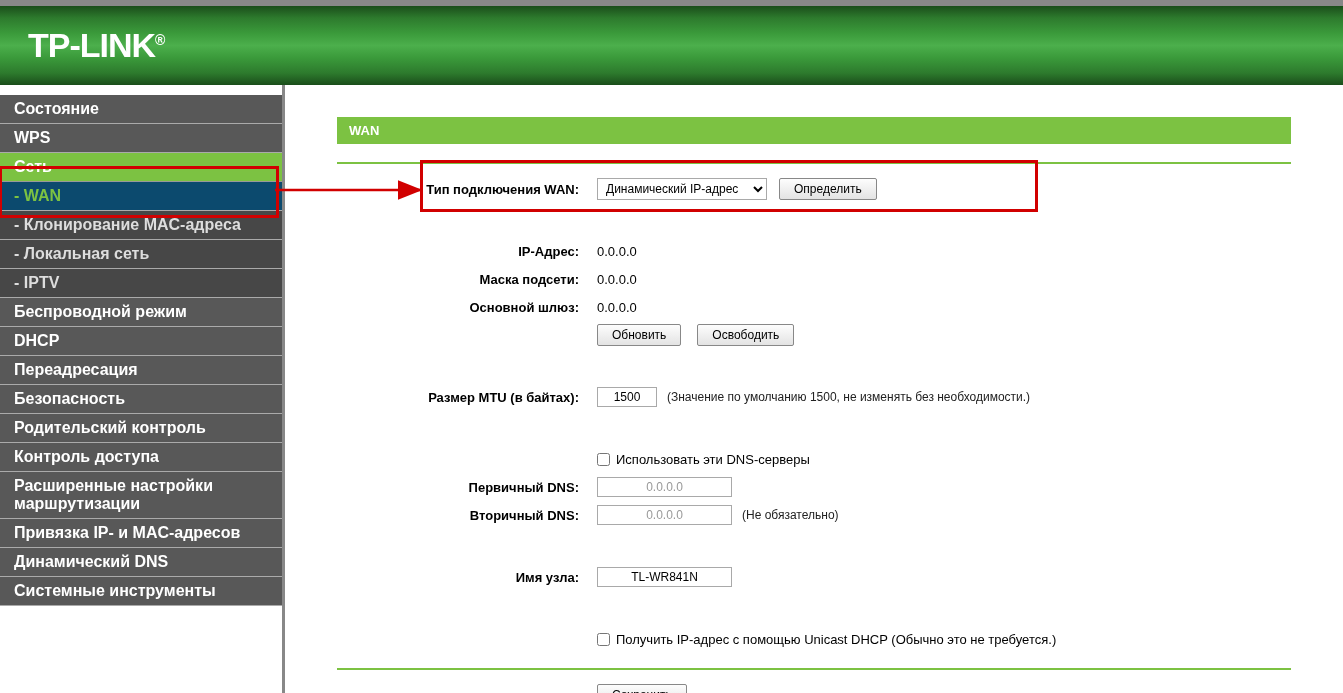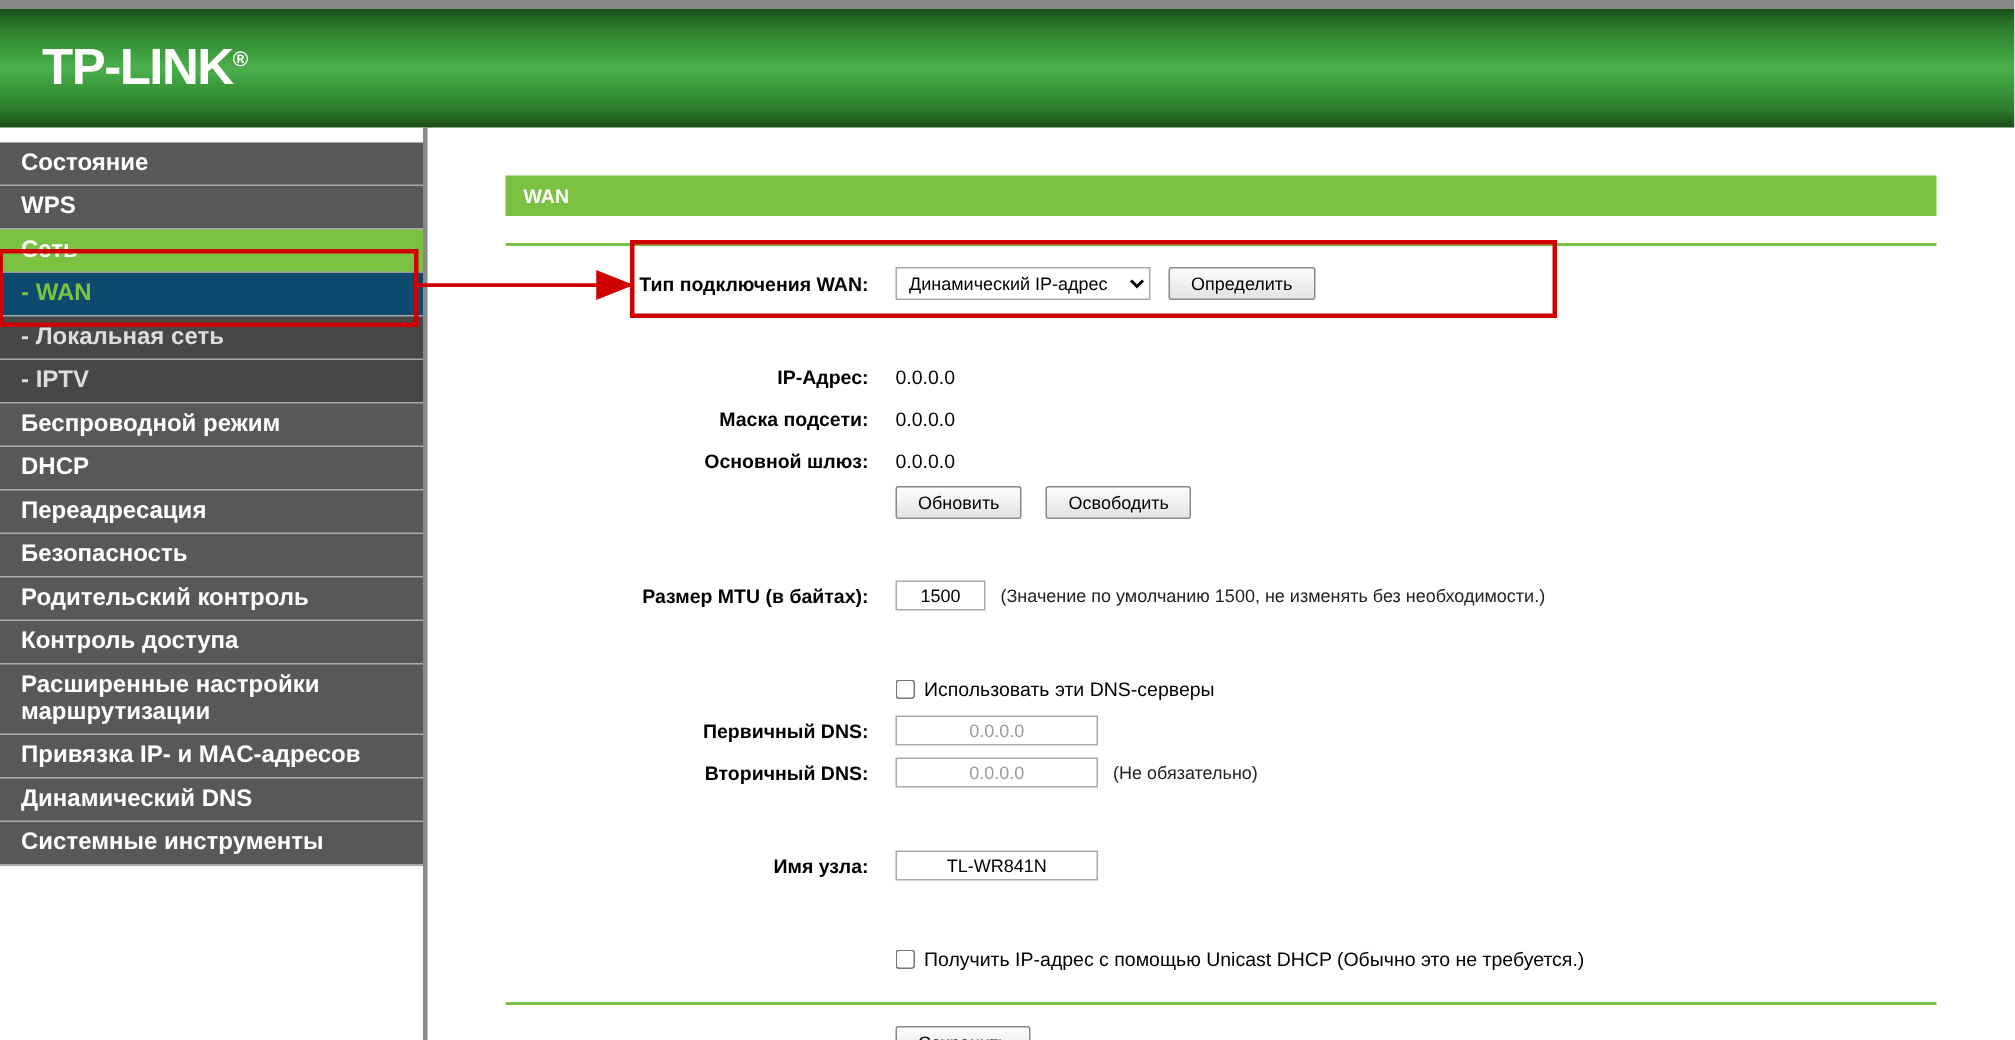--- a/index.html
+++ b/index.html
@@ -131,20 +131,21 @@
   <div class="logo"><span>TP-LINK</span><span class="reg">®</span></div>
 </div>
 
 <div class="layout">
   <div class="sidebar">
     <ul class="menu" id="menu">
         <li>Состояние</li>
         <li>WPS</li>
         <li class="active-parent">Сеть</li>
         <li class="sub active-sub">- WAN</li>
+        <li class="sub">- Клонирование MAC-адреса</li>
         <li class="sub">- Локальная сеть</li>
         <li class="sub">- IPTV</li>
         <li>Беспроводной режим</li>
         <li>DHCP</li>
         <li>Переадресация</li>
         <li>Безопасность</li>
         <li>Родительский контроль</li>
         <li>Контроль доступа</li>
         <li>Расширенные настройки маршрутизации</li>
         <li>Привязка IP- и MAC-адресов</li>

